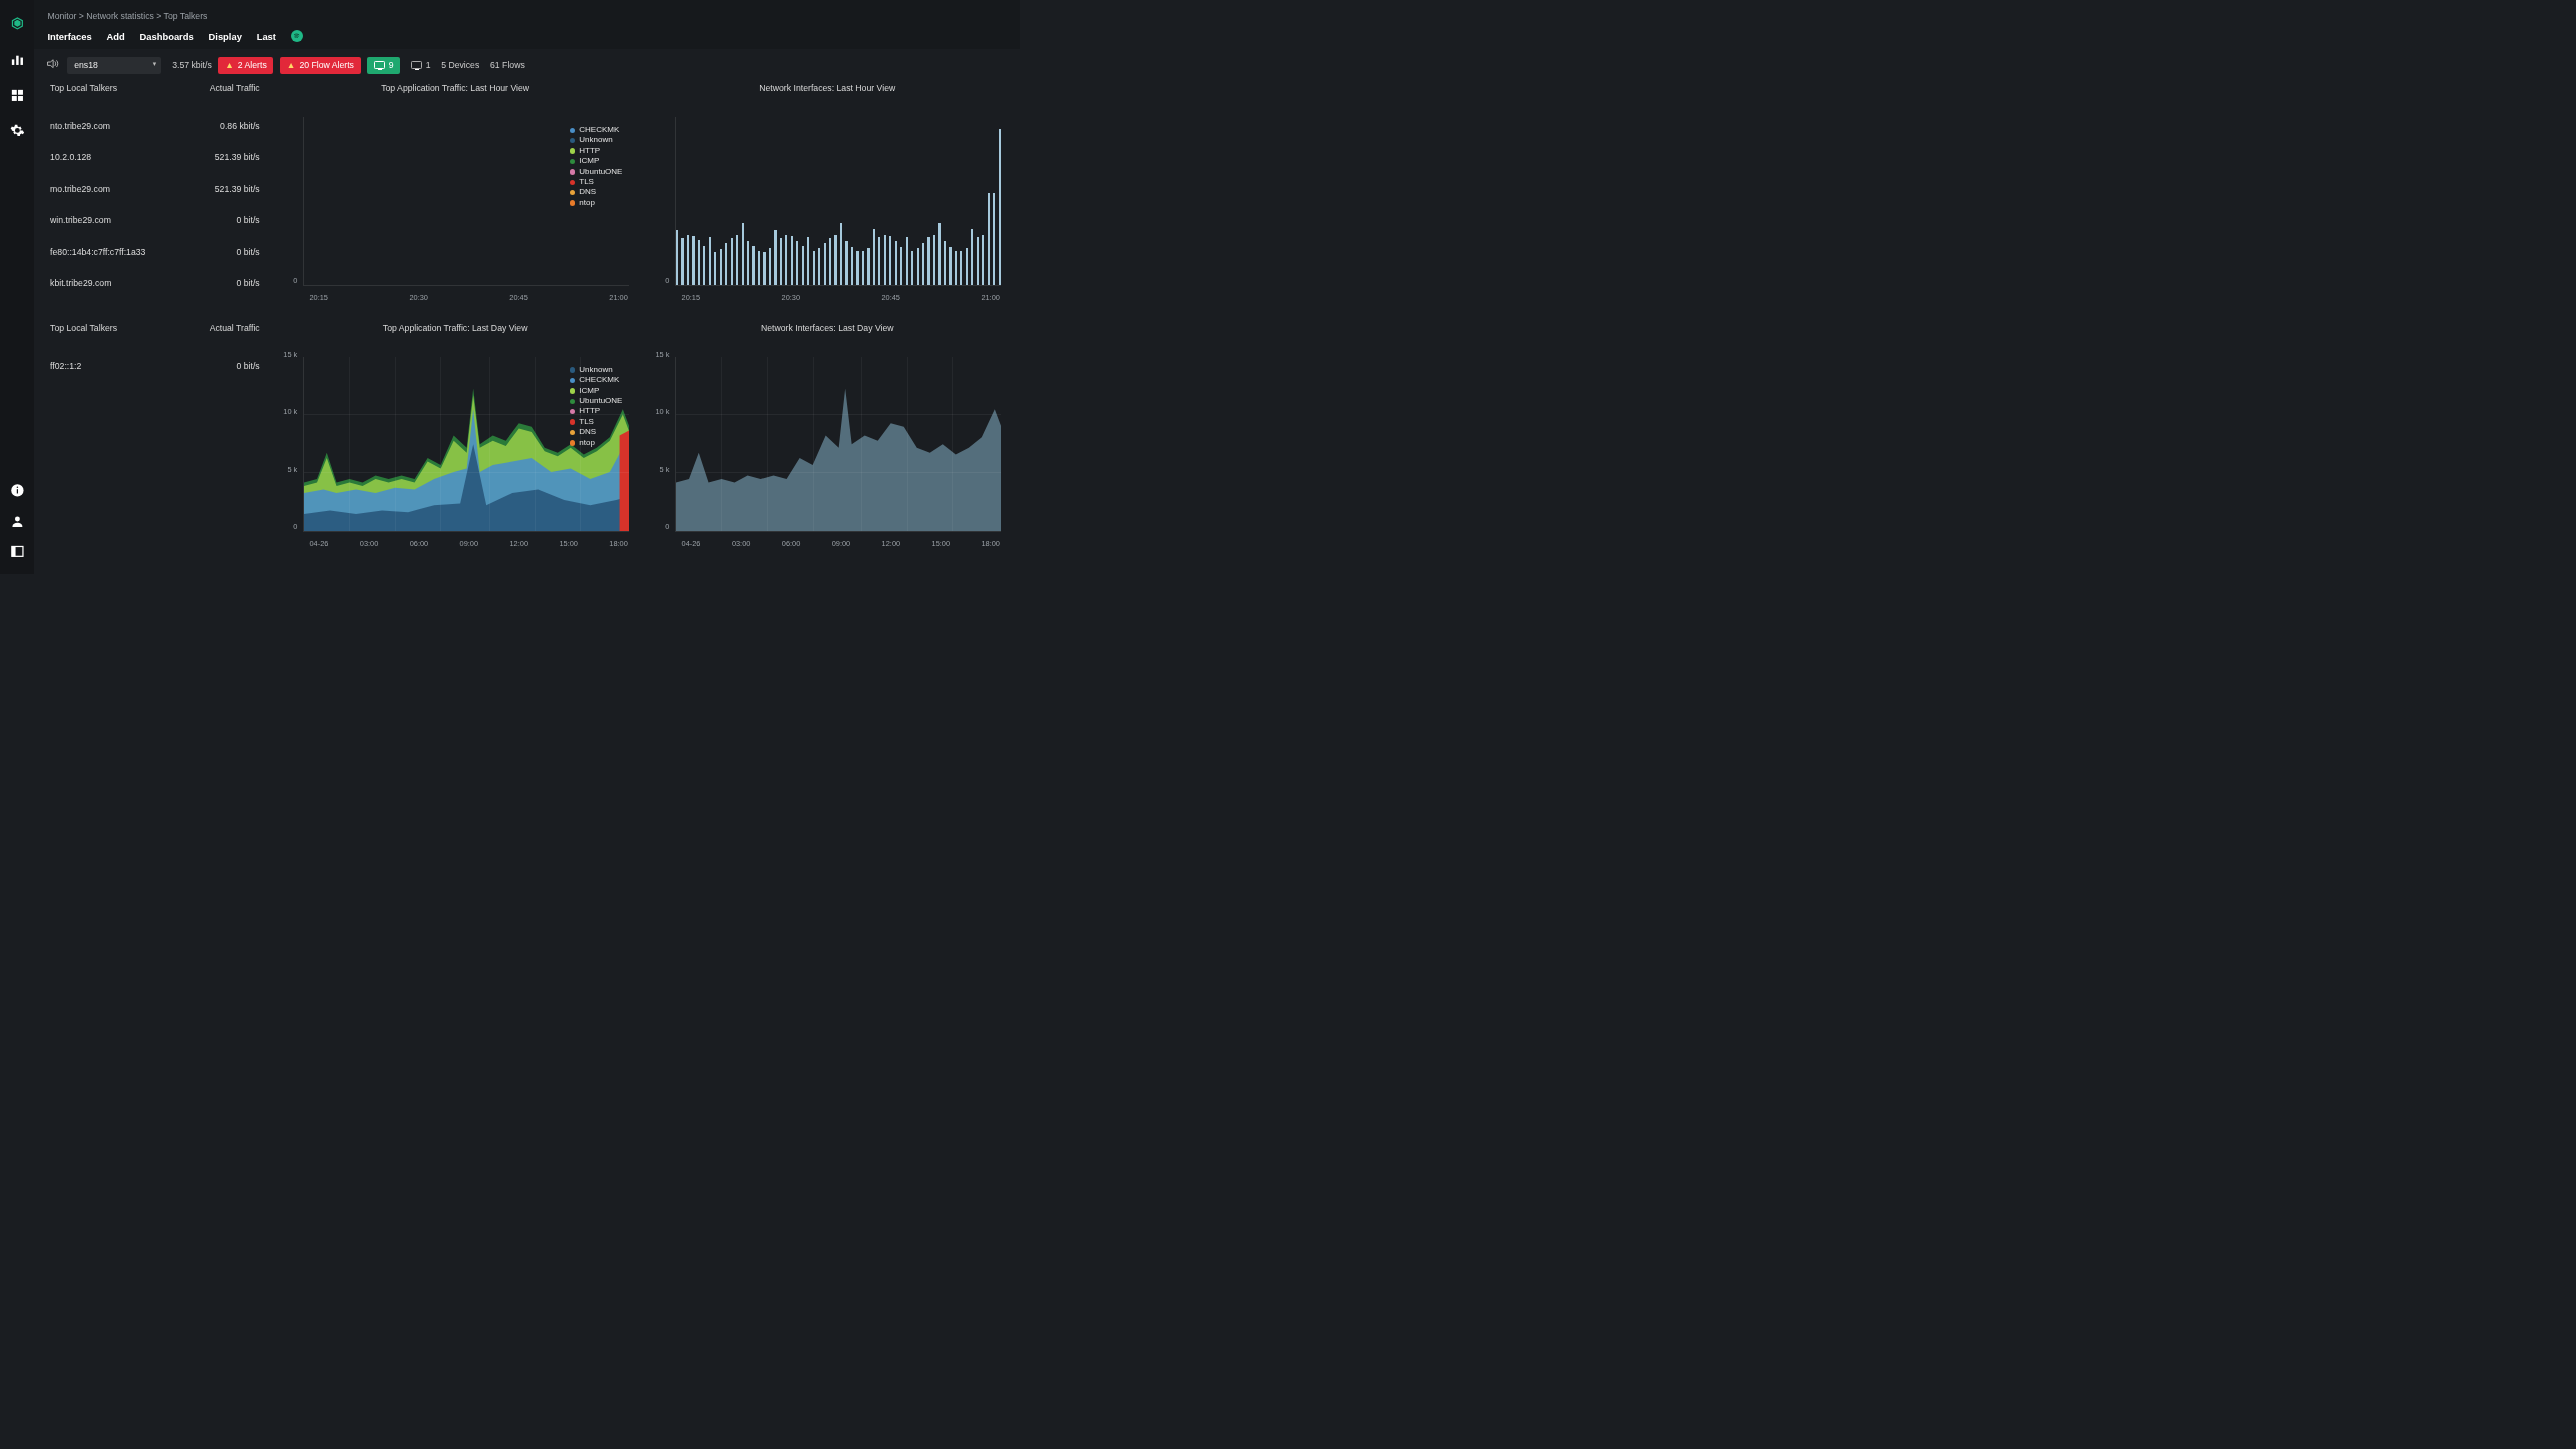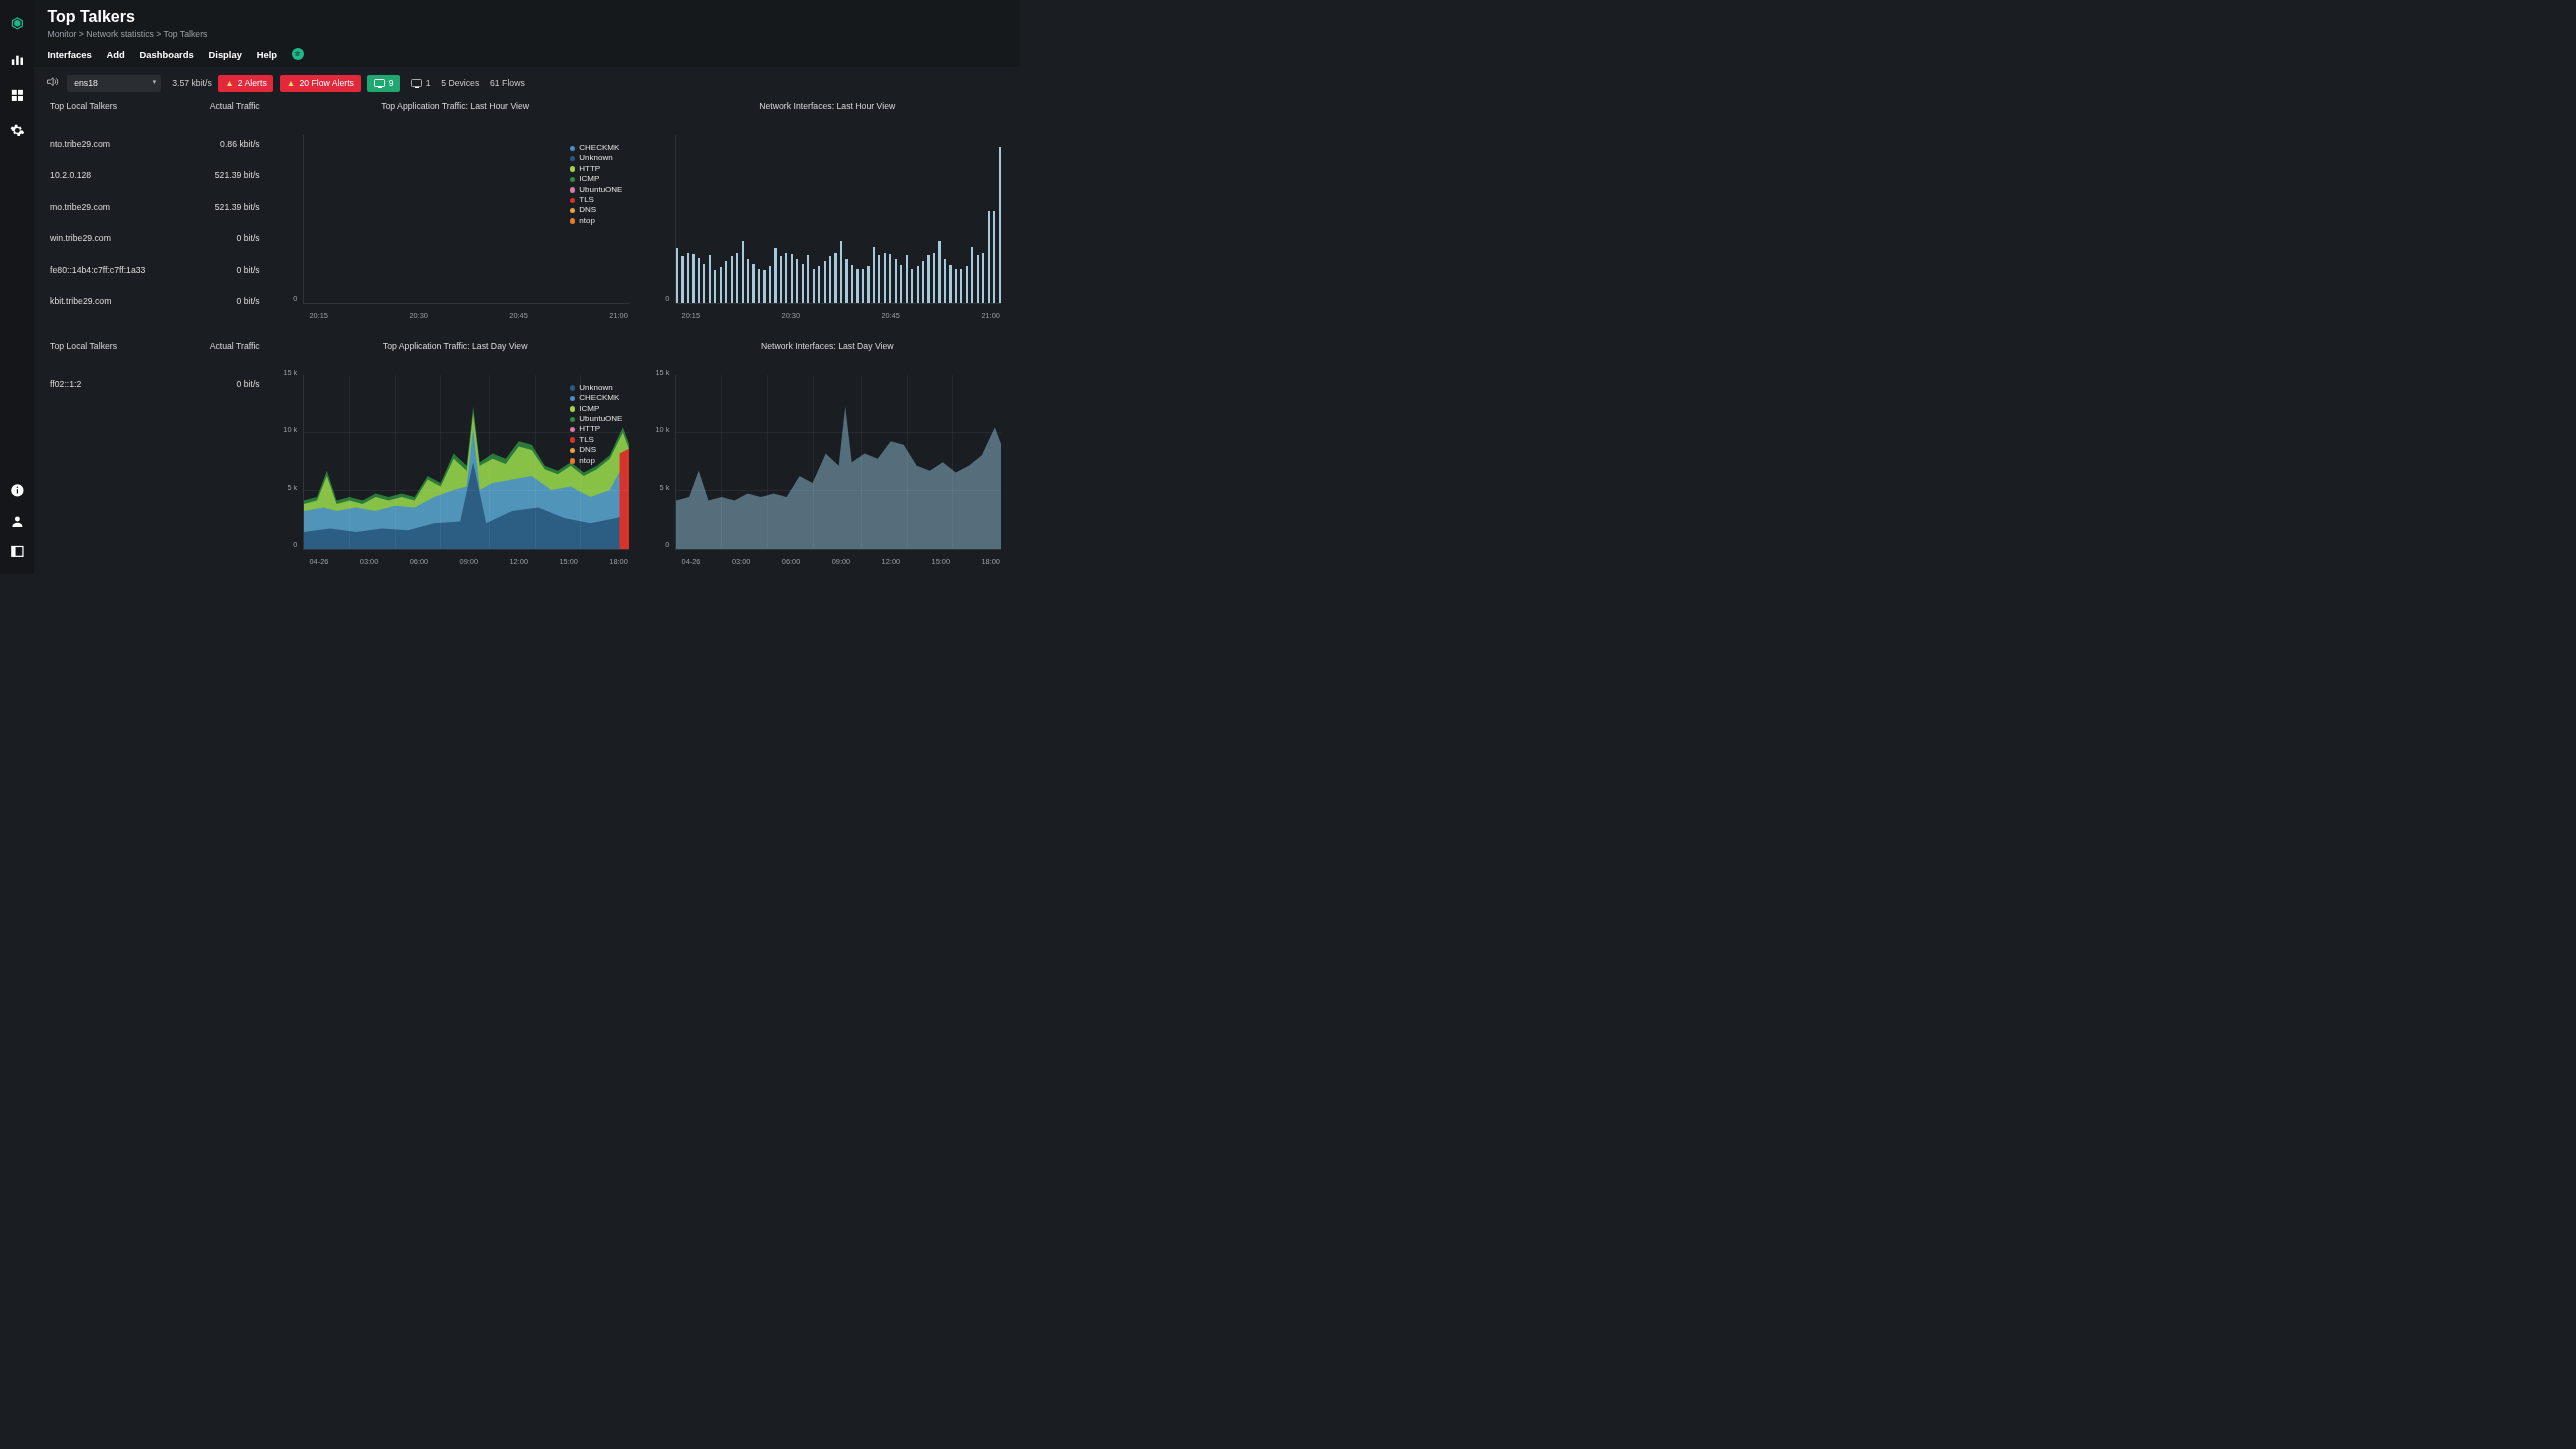--- a/index.html
+++ b/index.html
@@ -117,28 +117,27 @@
         <svg viewBox="0 0 24 24">
             <rect x="3" y="4" width="18" height="16" fill="none" stroke="currentColor" stroke-width="2"></rect>
             <rect x="3" y="4" width="6" height="16" fill="currentColor"></rect>
           </svg>
       </div>
     </div>
   </div>
 
   <div class="main">
     <div class="header">
-      <div class="title">Top Talkers</div>
       <div class="breadcrumb">Monitor &gt; Network statistics &gt; Top Talkers</div>
       <div class="menubar">
         <span>Interfaces</span>
         <span>Add</span>
         <span>Dashboards</span>
         <span>Display</span>
-        <span>Help</span>
+        <span>Last</span>
         <span class="spotify-ico">
           <svg width="7.4" height="7.4" viewBox="0 0 24 24">
               <path stroke="#0b2e22" stroke-width="2.5" fill="none" stroke-linecap="round" d="M5 8c5-2 10-2 14 1M6 13c4-1.5 8-1.5 11 .5M7 17c3-1 6-1 8 .5"></path>
             </svg>
         </span>
       </div>
     </div>
 
     <div class="content">
       <div class="topbar">

